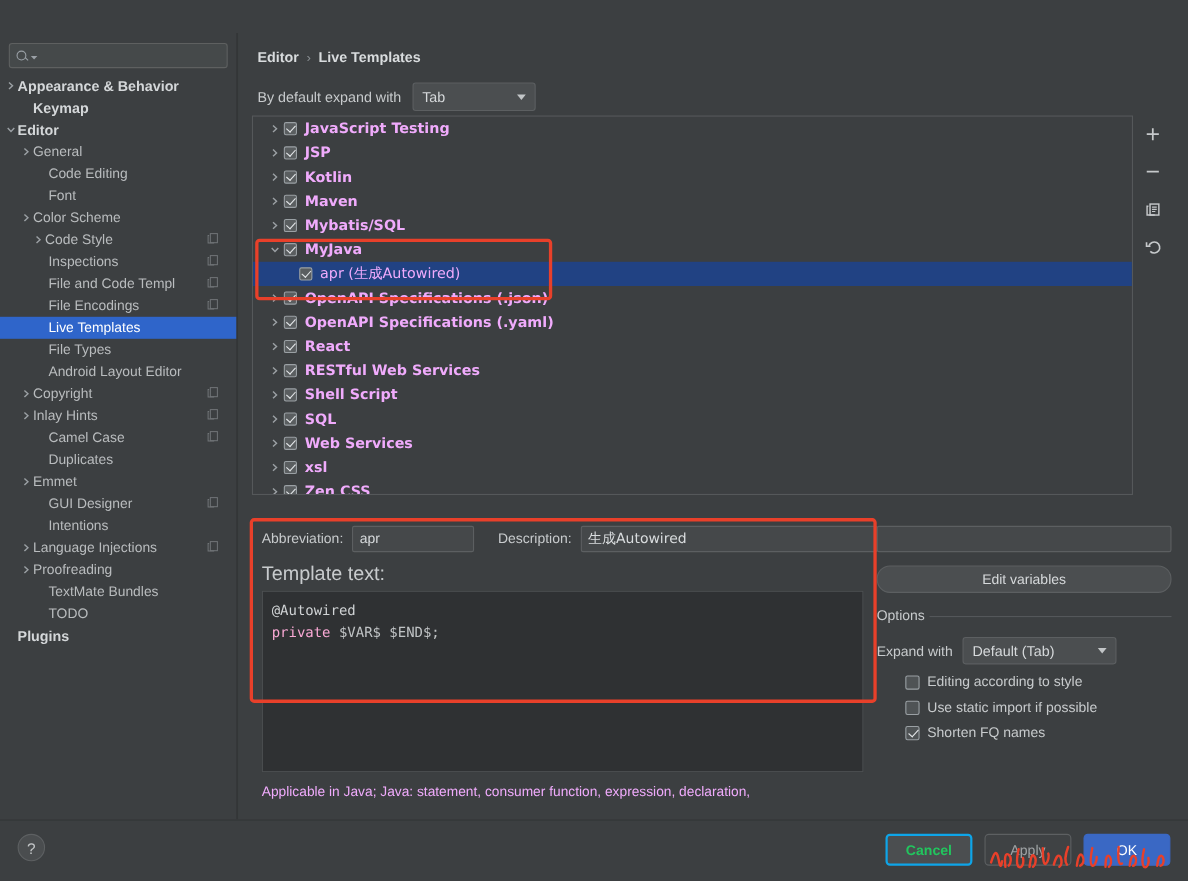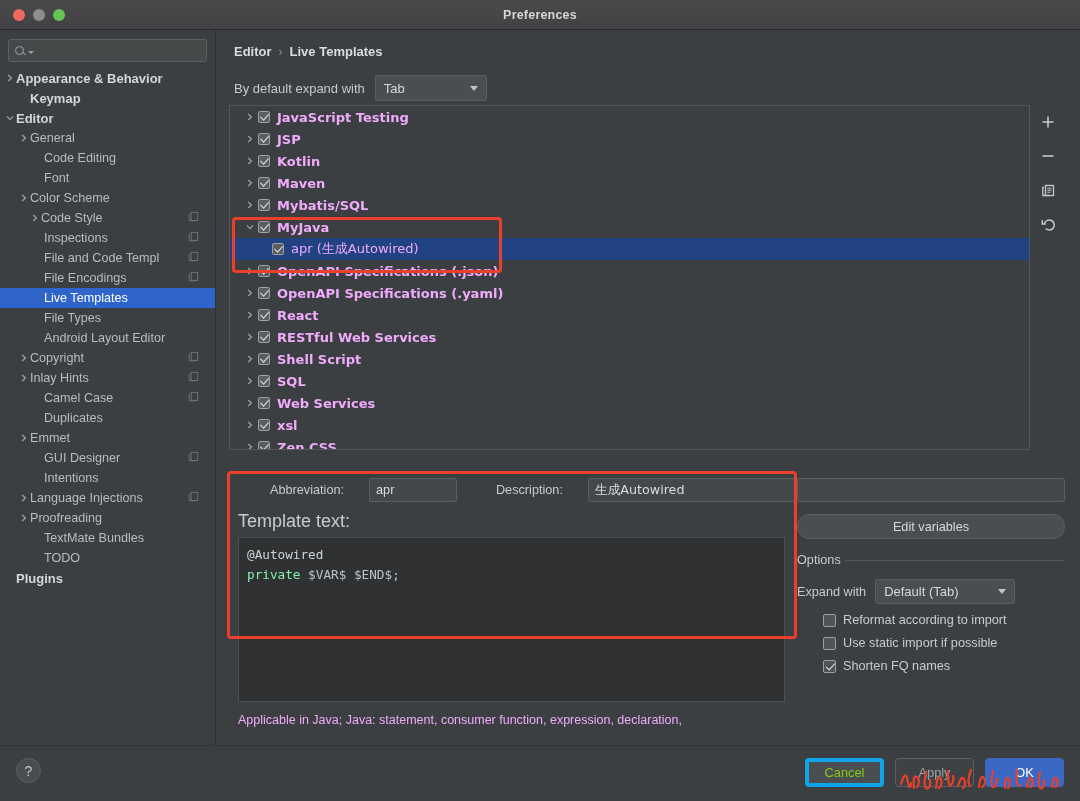--- a/index.html
+++ b/index.html
@@ -104,33 +104,33 @@
     border:solid #e3e6e8; border-width:0 1.6px 1.6px 0; transform:rotate(42deg);
   }
   .cjk { font-family:"DejaVu Sans", sans-serif; }
 
   .toolcol {
     position:absolute; left:1033px; top:112px; width:30px; display:flex;
     flex-direction:column; align-items:center; gap:14px;
   }
   .toolbtn { width:20px; height:20px; display:flex; align-items:center; justify-content:center; cursor:default; }
   .detail { position:absolute; left:21px; top:478px; width:1040px; }
-  .frow { display:flex; align-items:center; gap:25px;margin-left:32px; }
+  .frow { display:flex; align-items:center; gap:8px; }
   .flabel { font-size:12.7px; color:#c8cbcd; }
   .ffield {
     height:24px; background:#45484a; border:1px solid #5c5f61; border-radius:2px;
     color:#d9dcde; font-size:12.7px; display:flex; align-items:center; padding:0 6px;
   }
   .ttlabel { font-size:18px; color:#c8cbcd; margin:9px 0 5px 0; }
   .codearea {
     width:547px; height:165px; background:#2f3133; border:1px solid #4d5052;
     font-family:"DejaVu Sans Mono","Liberation Mono",monospace; font-size:12.7px;
     color:#d0d3d5; padding:7px 8px; line-height:1.55; white-space:pre;
   }
-  .kw { color:#86efac; }
+  .kw { color:#f9a8d4; }
   .var { color:#bfc2c4; }
   .appl { font-size:12.5px; color:#f0abfc; margin-top:11px; }
 
   .optpanel { position:absolute; left:797px; top:478px; width:268px; }
   .blankfield { height:24px; background:#45484a; border:1px solid #5c5f61; border-radius:2px; }
   .btnlike {
     height:25px; background:#4b4e50; border:1px solid #5c5f61; border-radius:3px;
     display:flex; align-items:center; justify-content:center;
     color:#d6d9db; font-size:12.7px; cursor:default;
   }
@@ -154,41 +154,33 @@
   .helpbtn {
     position:absolute; left:16px; top:12px; width:25px; height:25px; border-radius:50%;
     background:#4a4d4f; border:1px solid #5d6062; color:#c3c6c8; font-size:14px;
     display:flex; align-items:center; justify-content:center; cursor:default;
   }
   .fbtns { position:absolute; right:16px; top:12px; display:flex; gap:11px; }
   .fbtn {
     height:29px; min-width:79px; border-radius:4px; display:flex; align-items:center;
     justify-content:center; font-size:12.8px; cursor:default; padding:0 14px;
   }
-  .fbtn.plain { background:#4b4e50; border:4px solid #0ea5e9; color:#84cc16; }
+  .fbtn.plain { background:#4b4e50; border:2px solid #0ea5e9; color:#22c55e;font-weight:bold; }
   .fbtn.ghost { background:#3f4244; border:1px solid #5d6062; color:#9fa3a5; }
   .fbtn.prim { background:#3a68c4; border:1px solid #3a68c4; color:#ffffff; }
 
   
   .ann { position:absolute; border:3px solid #e8402a; border-radius:4px; pointer-events:none; }
   .scribble { position:absolute; pointer-events:none; }
 </style>
 </head>
 <body>
 
 <div id="app">
 
-  <div class="titlebar">
-    <div class="traffic">
-      <div class="dot red"></div>
-      <div class="dot yellow"></div>
-      <div class="dot green"></div>
-    </div>
-    <div class="titletext">Preferences</div>
-  </div>
 
   <div class="sidebar">
     <div class="searchwrap">
       <div class="searchbox">
         <div class="magn"></div>
         <div class="caret"></div>
         <input value="" placeholder="" style="">
       </div>
     </div>
     <div class="tree" id="sidebar-tree">
@@ -594,21 +586,21 @@
       <span class="flabel">Expand with</span>
       <div class="combo" style="width:140px; height:25px;">
         <span>Default (Tab)</span>
         <span class="tri"></span>
       </div>
     </div>
 
     <div id="opt-checks">
         <div class="cbrow">
           <span class="cbsq"></span>
-          <span class="cbl">Reformat according to import</span>
+          <span class="cbl">Editing according to style</span>
         </div>
         <div class="cbrow">
           <span class="cbsq"></span>
           <span class="cbl">Use static import if possible</span>
         </div>
         <div class="cbrow">
           <span class="cbsq on"></span>
           <span class="cbl">Shorten FQ names</span>
         </div>
       </div>

